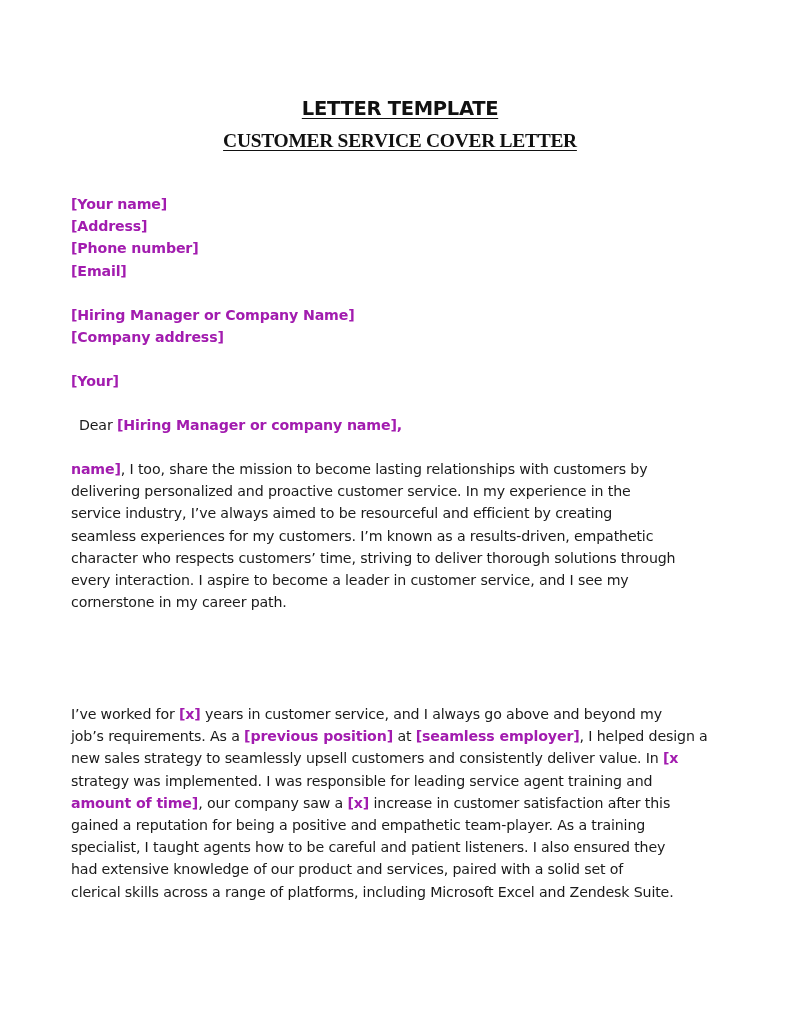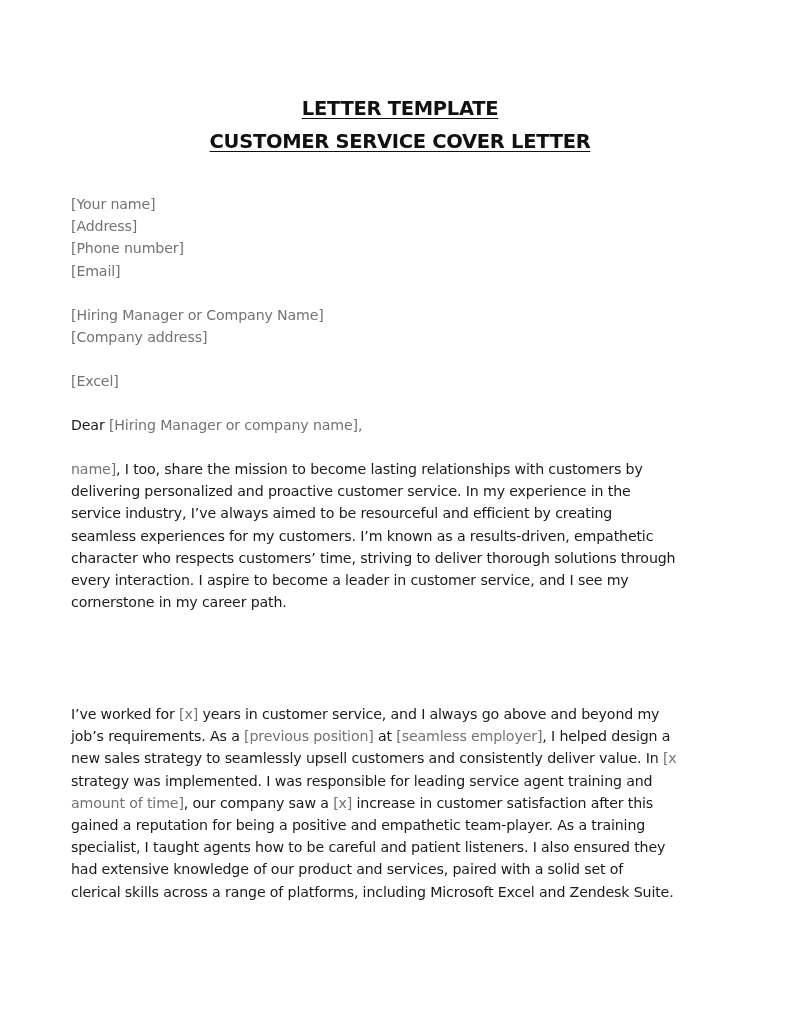--- a/index.html
+++ b/index.html
@@ -3,25 +3,25 @@
 <meta charset="utf-8">
 <style>
   html, body { margin: 0; padding: 0; background: #ffffff; }
   body { width: 800px; height: 1035px; overflow: hidden; position: relative;
          font-family: "DejaVu Sans", sans-serif; color: #1a1a1a; }
   .page { position: absolute; left: 0; top: 0; width: 800px; height: 1035px; background: #fff; }
   .title { position: absolute; left: 0; width: 800px; text-align: center;
            font-weight: bold; font-size: 19.5px; text-decoration: underline;
            text-underline-offset: 3px; letter-spacing: -0.3px; color: #111; }
   .t1 { top: 97px; }
-  .t2 { top: 130px; }
+  .t2 { top: 130px; font-family: Liberation Serif, serif; }
   .body-text { position: absolute; left: 71px; width: 662px; font-size: 14.2px;
                line-height: 22.2px; letter-spacing: -0.15px; }
   .line { display: block; white-space: nowrap; height: 22.2px; }
-  .b { font-weight: normal; color: #737373; }
+  .b { font-weight: bold; color: #a21caf; }
 </style>
 </head>
 <body>
 
 <div class="page">
   <div class="title t1">LETTER TEMPLATE</div>
   <div class="title t2">CUSTOMER SERVICE COVER LETTER</div>
 
   <div class="body-text" style="top:193px;">
     <span class="line b">[Your name]</span>
@@ -29,24 +29,24 @@
     <span class="line b">[Phone number]</span>
     <span class="line b">[Email]</span>
   </div>
 
   <div class="body-text" style="top:304px;">
     <span class="line b">[Hiring Manager or Company Name]</span>
     <span class="line b">[Company address]</span>
   </div>
 
   <div class="body-text" style="top:370px;">
-    <span class="line b">[Excel]</span>
+    <span class="line b">[Your]</span>
   </div>
 
-  <div class="body-text" style="top:414px;">
+  <div class="body-text" style="top:414px;margin-left:8px;">
     <span class="line">
       <span>Dear </span><span class="b">[Hiring Manager or company name],</span>
     </span>
   </div>
 
   <div class="body-text" style="top:458px;" id="p1">
       <span class="line"><span class="b">name]</span><span>, I too, share the mission to become lasting relationships with customers by</span></span>
       <span class="line"><span>delivering personalized and proactive customer service. In my experience in the</span></span>
       <span class="line"><span>service industry, I’ve always aimed to be resourceful and efficient by creating</span></span>
       <span class="line"><span>seamless experiences for my customers. I’m known as a results-driven, empathetic</span></span>

